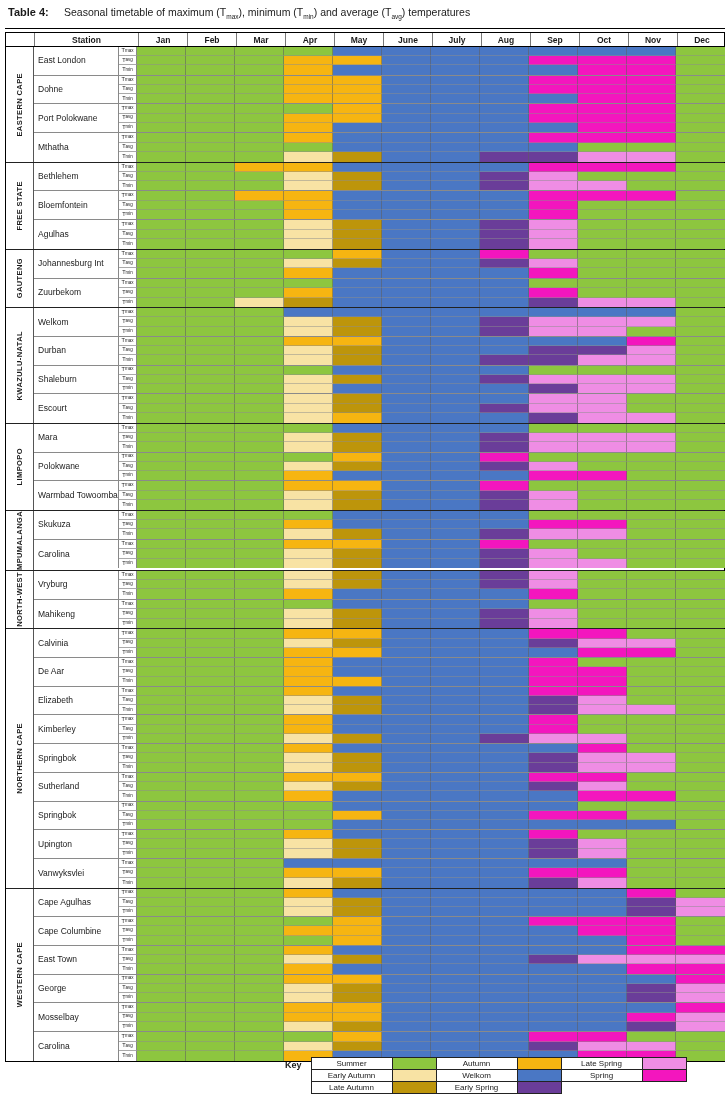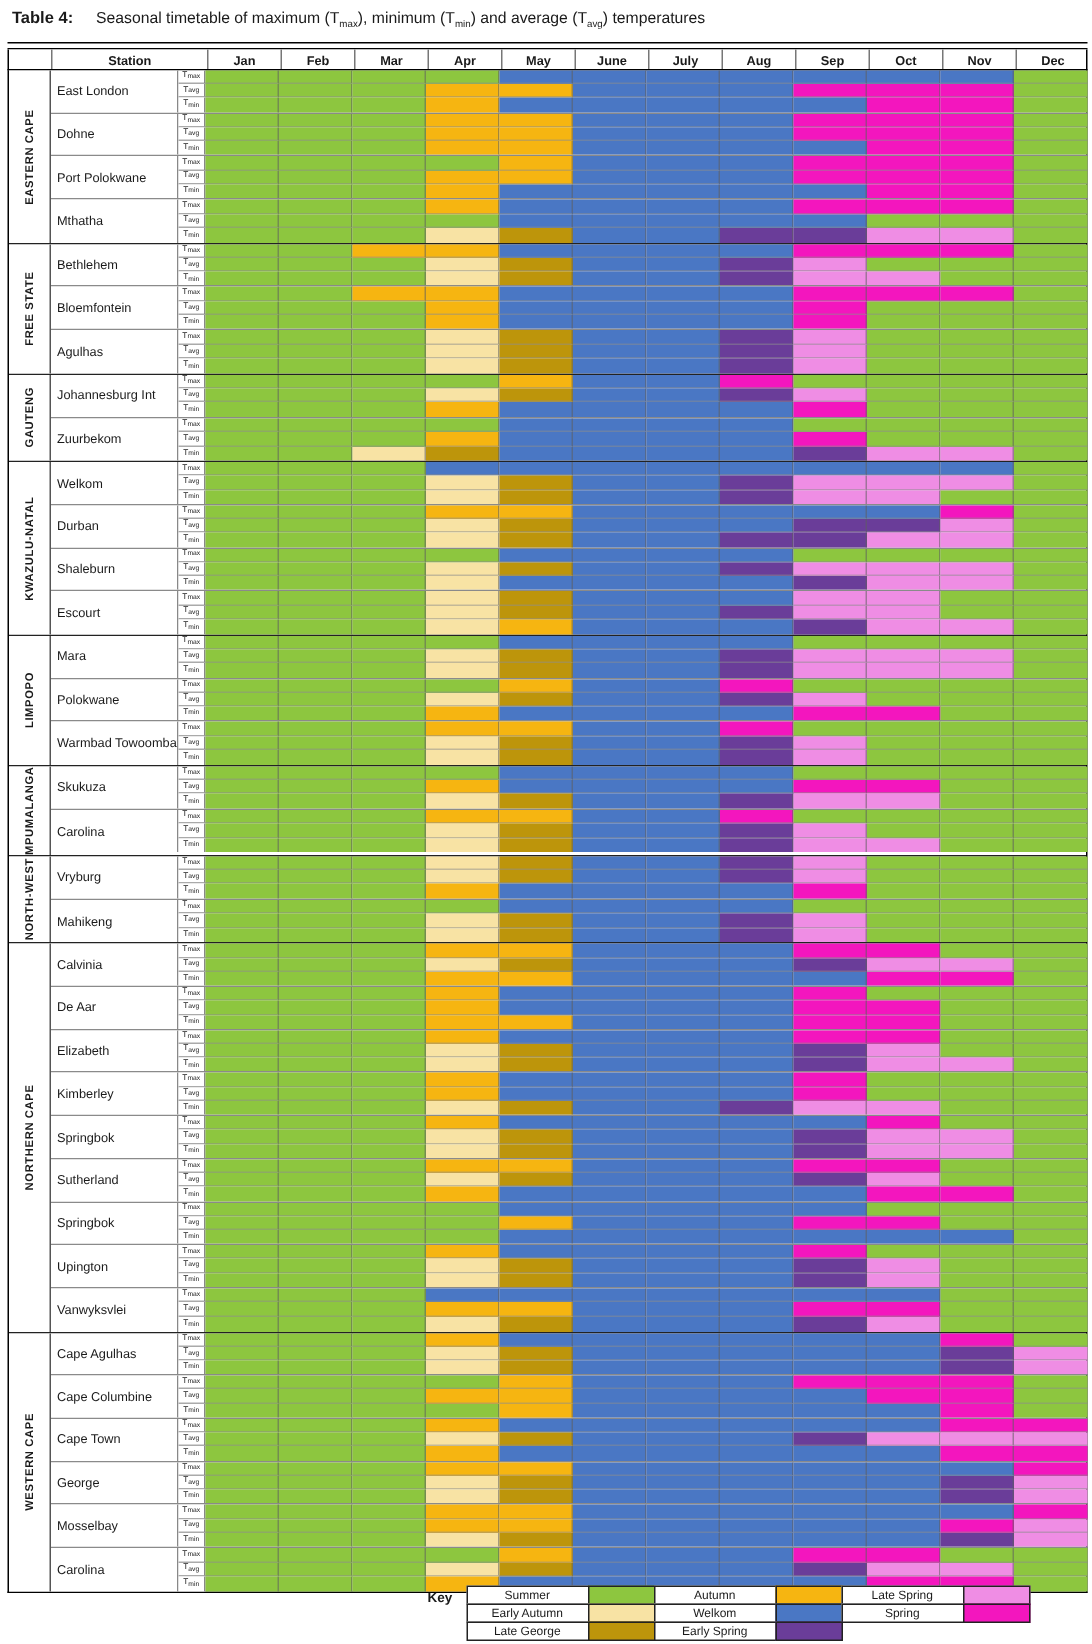--- a/index.html
+++ b/index.html
@@ -1672,21 +1672,21 @@
                   <div class="season-cell" title="Winter" style="background: rgb(74, 119, 196);"></div>
                   <div class="season-cell" title="Winter" style="background: rgb(74, 119, 196);"></div>
                   <div class="season-cell" title="Winter" style="background: rgb(74, 119, 196);"></div>
                   <div class="season-cell" title="Winter" style="background: rgb(74, 119, 196);"></div>
                   <div class="season-cell" title="Spring" style="background: rgb(243, 22, 190);"></div>
                   <div class="season-cell" title="Summer" style="background: rgb(141, 198, 63);"></div>
                 </div>
               </div>
             </div>
             <div class="station-block">
-              <div class="station-cell">Cape Town</div>
+              <div class="station-cell">East Town</div>
               <div class="rows-col">
                 <div class="sub-row">
                   <div class="t-cell">T<sub>max</sub></div>
                   <div class="season-cell" title="Summer" style="background: rgb(141, 198, 63);"></div>
                   <div class="season-cell" title="Summer" style="background: rgb(141, 198, 63);"></div>
                   <div class="season-cell" title="Summer" style="background: rgb(141, 198, 63);"></div>
                   <div class="season-cell" title="Autumn" style="background: rgb(246, 181, 17);"></div>
                   <div class="season-cell" title="Winter" style="background: rgb(74, 119, 196);"></div>
                   <div class="season-cell" title="Winter" style="background: rgb(74, 119, 196);"></div>
                   <div class="season-cell" title="Winter" style="background: rgb(74, 119, 196);"></div>
@@ -1891,21 +1891,21 @@
         <div class="key-name">Autumn</div>
         <div class="key-swatch" style="background: rgb(246, 181, 17);"></div>
         <div class="key-name">Late Spring</div>
         <div class="key-swatch" style="background: rgb(239, 141, 228);"></div>
         <div class="key-name">Early Autumn</div>
         <div class="key-swatch" style="background: rgb(248, 227, 164);"></div>
         <div class="key-name">Welkom</div>
         <div class="key-swatch" style="background: rgb(74, 119, 196);"></div>
         <div class="key-name">Spring</div>
         <div class="key-swatch" style="background: rgb(243, 22, 190);"></div>
-        <div class="key-name">Late George</div>
+        <div class="key-name">Late Autumn</div>
         <div class="key-swatch" style="background: rgb(189, 149, 11);"></div>
         <div class="key-name">Early Spring</div>
         <div class="key-swatch" style="background: rgb(106, 61, 153);"></div>
         <div class="key-name key-empty"></div>
         <div class="key-swatch key-empty"></div>
       </div>
   </div>
 </div>
 
 </body></html>

